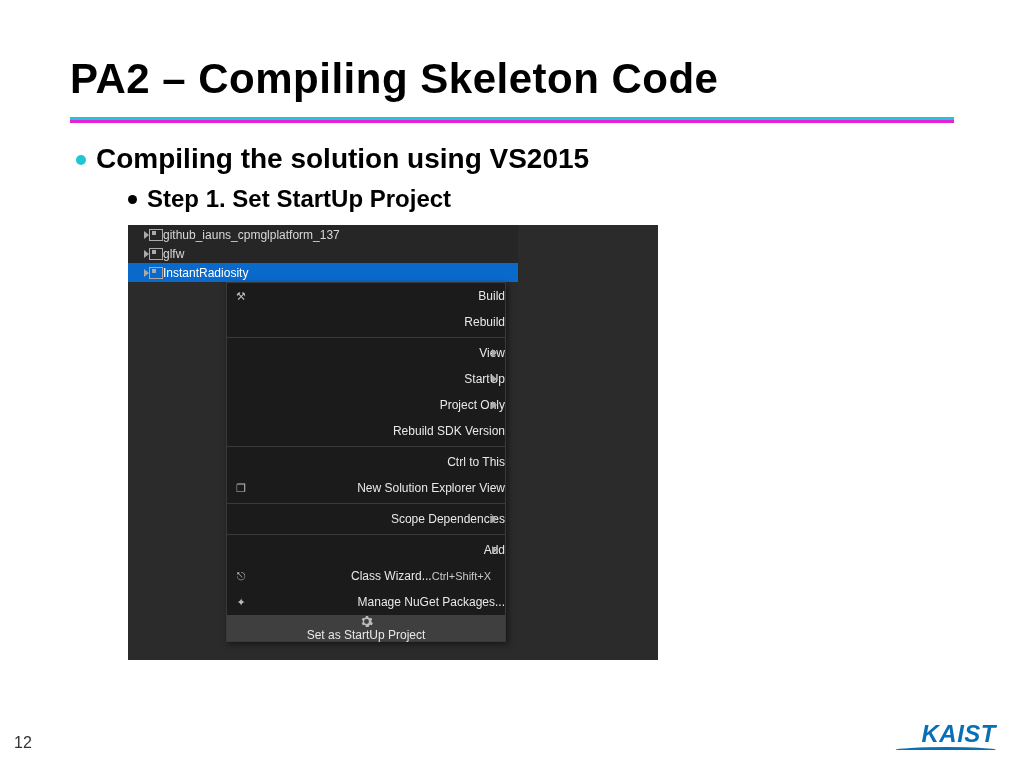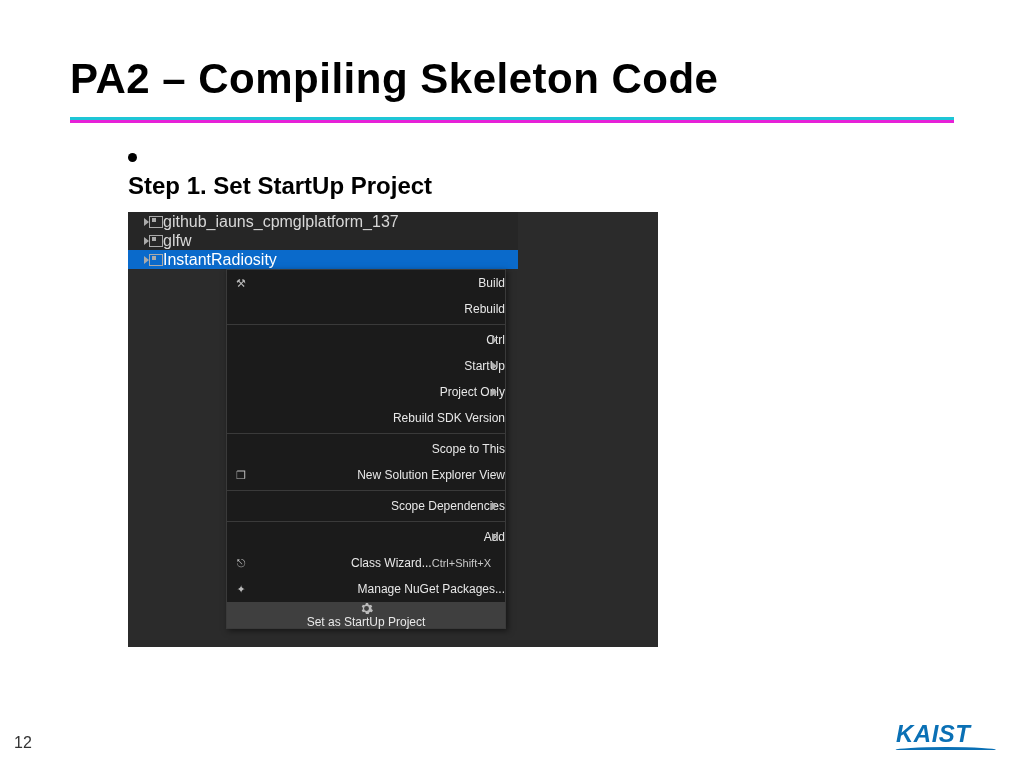--- a/index.html
+++ b/index.html
@@ -6,56 +6,60 @@
   html, body { width: 1024px; height: 768px; background: #fff; font-family: Arial, Helvetica, sans-serif; overflow: hidden; }
   .slide { position: relative; width: 1024px; height: 768px; padding: 55px 70px 40px 70px; }
   .title { font-size: 42px; font-weight: bold; color: #000; letter-spacing: 0.5px; }
   .divider { margin-top: 14px; height: 6px; position: relative; }
   .divider .teal { position: absolute; left: 0; right: 0; top: 0; height: 4px; background: #1ec6d6; }
   .divider .magenta { position: absolute; left: 0; right: 0; top: 3px; height: 3px; background: #e621d8; }
   .content { margin-top: 20px; padding-left: 6px; }
   .b1 { display: flex; align-items: flex-start; gap: 10px; margin-bottom: 10px; }
   .b1 .dot { width: 10px; height: 10px; border-radius: 50%; background: #1ec6d6; margin-top: 12px; flex: 0 0 auto; }
   .b1 .txt { font-size: 28px; font-weight: bold; font-family: Verdana, Arial, sans-serif; color: #000; }
-  .b2 { display: flex; align-items: flex-start; gap: 10px; margin-left: 52px; margin-bottom: 12px; flex-direction: column; }
+  .b2 { display: flex; align-items: flex-start; gap: 10px; margin-left: 52px; margin-bottom: 12px; }
   .b2 .dot { width: 9px; height: 9px; border-radius: 50%; background: #000; margin-top: 10px; flex: 0 0 auto; }
   .b2 .txt { font-size: 24px; font-weight: bold; font-family: Verdana, Arial, sans-serif; color: #000; }
   .shot { margin-left: 52px; width: 530px; height: 435px; background: #2b2b2b; position: relative; font-family: 'Segoe UI', Tahoma, sans-serif; }
   .explorer { position: absolute; left: 0; top: 0; width: 390px; background: #262626; }
-  .node { height: 19px; display: flex; align-items: center; font-size: 16px; color: #d8d8d8; padding-left: 16px; }
+  .node { height: 19px; display: flex; align-items: center; font-size: 12px; color: #d8d8d8; padding-left: 16px; }
   .node.sel { background: #0a6acb; color: #fff; }
   .tri { width: 0; height: 0; border-top: 4px solid transparent; border-bottom: 4px solid transparent; border-left: 5px solid #aaa; }
   .picon { width: 14px; height: 12px; border: 1px solid #aaa; position: relative; }
   .picon::before { content: ""; position: absolute; left: 2px; top: 1px; width: 4px; height: 4px; background: #aaa; }
   .menu { position: absolute; left: 98px; top: 57px; width: 280px; background: #1b1b1b; border: 1px solid #3a3a3a; box-shadow: 2px 2px 6px rgba(0,0,0,0.5); }
   .mi { height: 26px; display: flex; align-items: center; font-size: 12px; color: #e8e8e8; position: relative; }
   .mi .ic { width: 28px; display: flex; align-items: center; justify-content: center; color: #bbb; font-size: 12px; }
   .mi .lbl { flex: 1; text-align: right; }
   .mi .sc { padding-right: 14px; color: #c8c8c8; font-size: 11px; }
   .mi .arr { position: absolute; right: 8px; width: 0; height: 0; border-top: 4px solid transparent; border-bottom: 4px solid transparent; border-left: 5px solid #aaa; }
   .mi.hov { background: #3f3f3f; flex-direction: column; }
   .sep { height: 1px; background: #3a3a3a; margin: 2px 0; }
   .pagenum { position: absolute; left: 14px; bottom: 16px; font-size: 16px; color: #333; }
-  .logo { position: absolute; right: 28px; bottom: 14px; text-align: left; }
+  .logo { position: absolute; right: 28px; bottom: 14px; text-align: right; }
   .logo .txt { font-size: 24px; font-weight: 900; font-style: italic; color: #0a70b5; letter-spacing: 0.5px; font-family: Arial, sans-serif; }
   .logo .swoosh { width: 100px; height: 10px; position: relative; margin-top: -4px; }
   .logo .swoosh::before { content: ""; position: absolute; left: 0; top: 3px; width: 100px; height: 3px; background: #0a70b5; border-radius: 50% 50% 0 0 / 100% 100% 0 0; transform: skewX(-12deg); }
   svg.gear { width: 13px; height: 13px; }
 </style>
 </head>
 <body>
 
 <div class="slide">
   <div class="title">PA2 – Compiling Skeleton Code</div>
   <div class="divider">
     <div class="teal"></div>
     <div class="magenta"></div>
   </div>
 
   <div class="content">
+    <div class="b1">
+      <div class="dot"></div>
+      <div class="txt">Compiling the solution using VS2015</div>
+    </div>
     <div class="b2">
       <div class="dot"></div>
       <div class="txt">Step 1. Set StartUp Project</div>
     </div>
 
     <div class="shot">
       <div class="explorer">
         <div class="node">
           <span class="tri"></span>
           <span class="picon"></span>
@@ -80,41 +84,41 @@
             </span>
             <span class="lbl">Build</span>
           </div>
           <div class="mi">
             <span class="ic"></span>
             <span class="lbl">Rebuild</span>
           </div>
           <div class="sep"></div>
           <div class="mi">
             <span class="ic"></span>
-            <span class="lbl">Ctrl</span>
+            <span class="lbl">View</span>
             <span class="arr"></span>
           </div>
           <div class="mi">
             <span class="ic"></span>
             <span class="lbl">StartUp</span>
             <span class="arr"></span>
           </div>
           <div class="mi">
             <span class="ic"></span>
             <span class="lbl">Project Only</span>
             <span class="arr"></span>
           </div>
           <div class="mi">
             <span class="ic"></span>
             <span class="lbl">Rebuild SDK Version</span>
           </div>
           <div class="sep"></div>
           <div class="mi">
             <span class="ic"></span>
-            <span class="lbl">Scope to This</span>
+            <span class="lbl">Ctrl to This</span>
           </div>
           <div class="mi">
             <span class="ic">
               <span style="font-size:11px">❐</span>
             </span>
             <span class="lbl">New Solution Explorer View</span>
           </div>
           <div class="sep"></div>
           <div class="mi">
             <span class="ic"></span>

